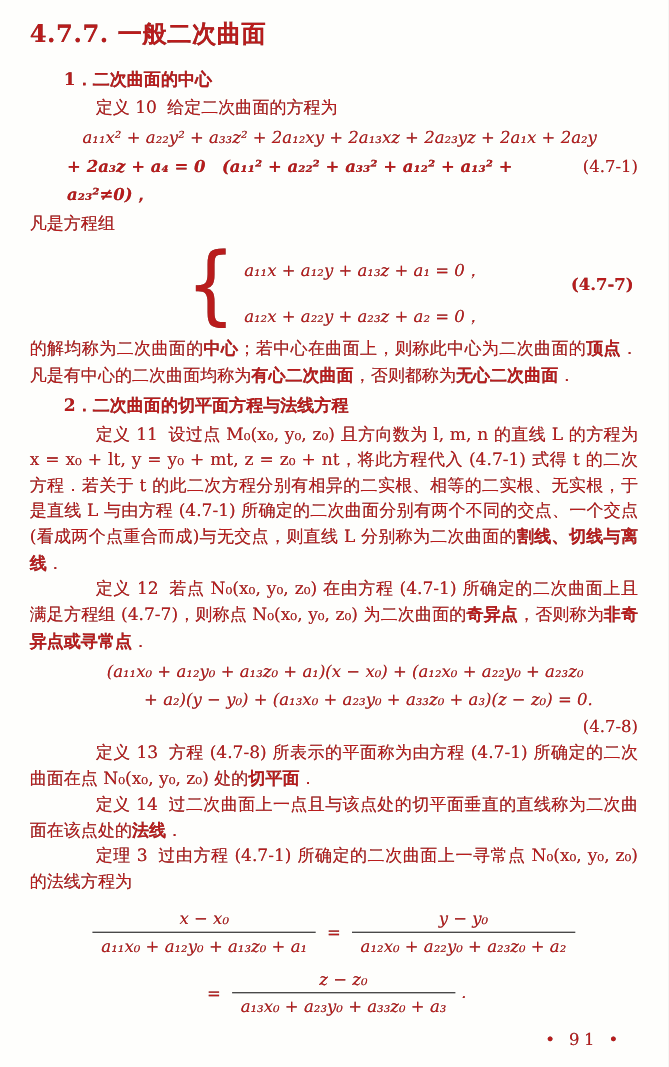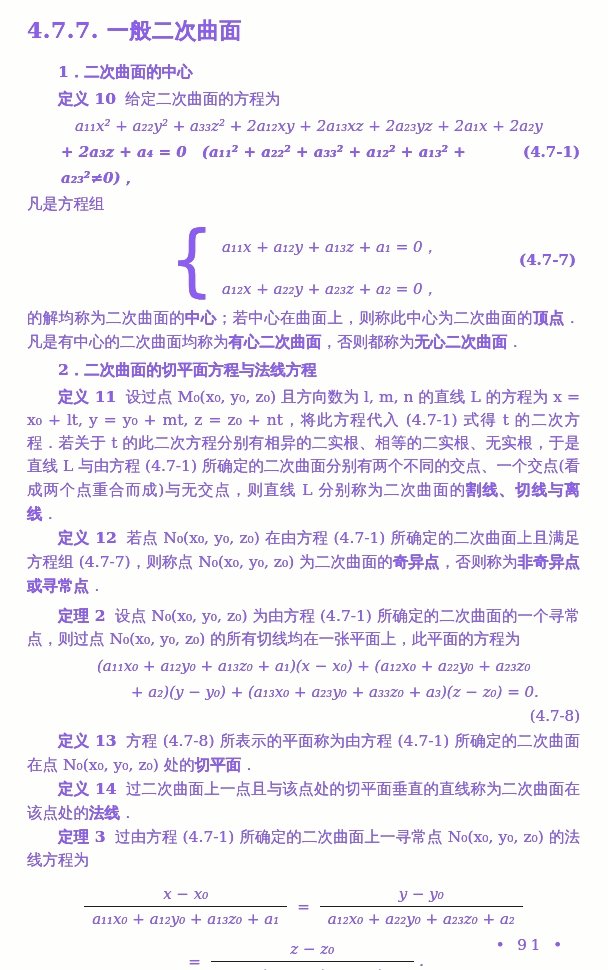--- a/index.html
+++ b/index.html
@@ -1,48 +1,48 @@
 <!DOCTYPE html>
 <html lang="zh"><head>
 <meta charset="utf-8">
 <style>
   html,body { margin:0; padding:0; background:#e8e8e6; }
   .page {
     position:relative;
     width:608px; height:970px;
     margin:0 auto;
     background:#fefefc;
-    color:#8b5cf6;
+    color:#b91c1c;
     font-family:"DejaVu Serif","Liberation Serif",serif;
     box-sizing:border-box;
     padding:16px 28px 0 27px;
     overflow:hidden;
     text-shadow:0 0 .4px rgba(0,0,0,.55);
   }
   .title {
     font-size:22px; font-weight:bold; margin:0 0 14px 0; letter-spacing:.5px;
   }
   .subhead {
     font-size:15.5px; font-weight:bold; margin:4px 0 4px 0;
     text-indent:2em; line-height:23px;
   }
   .para {
     font-size:15.5px; line-height:23px; margin:0;
     text-align:justify;
   }
   .indent { text-indent:2em; }
   .bold { font-weight:bold; }
-  .lbl { font-weight:bold; margin-right:.6em; }
+  .lbl { font-weight:normal; margin-right:.6em;margin-left:29px; }
   .display-eq {
     font-style:italic; font-size:15px; line-height:26px; margin:2px 0 2px 0;
   }
   .eq1-l1 { padding-left:48px; }
   .eq-row { display:flex; justify-content:space-between; align-items:baseline; }
   .eq1-l2 { padding-left:34px;font-weight:bold; }
-  .eq-label { font-style:normal; white-space:nowrap;font-weight:bold; }
+  .eq-label { font-style:normal; white-space:nowrap; }
   .system-block { position:relative; margin:2px 0 4px 0; }
   .system { display:flex; align-items:center; justify-content:center; }
   .brace {
     font-family:"DejaVu Sans",sans-serif; font-weight:normal;
     font-size:70px; line-height:1; transform:scaleY(1.12);
     margin-right:8px; font-style:normal;
   }
   .system-rows div { line-height:26px; white-space:nowrap;margin-top:16px; }
   .sys-label {
     position:absolute; right:4px; top:50%; transform:translateY(-50%);
@@ -98,21 +98,20 @@
   </div>
 
   <p class="para"><span>的解均称为二次曲面的</span><span class="bold">中心</span><span>；若中心在曲面上，则称此中心为二次曲面的</span><span class="bold">顶点</span><span>．凡是有中心的二次曲面均称为</span><span class="bold">有心二次曲面</span><span>，否则都称为</span><span class="bold">无心二次曲面</span><span>．</span></p>
 
   <h2 class="subhead">2．二次曲面的切平面方程与法线方程</h2>
 
   <p class="para indent"><span class="lbl">定义 11</span><span>设过点 M₀(x₀, y₀, z₀) 且方向数为 l, m, n 的直线 L 的方程为 x = x₀ + lt, y = y₀ + mt, z = z₀ + nt，将此方程代入 (4.7-1) 式得 t 的二次方程．若关于 t 的此二次方程分别有相异的二实根、相等的二实根、无实根，于是直线 L 与由方程 (4.7-1) 所确定的二次曲面分别有两个不同的交点、一个交点(看成两个点重合而成)与无交点，则直线 L 分别称为二次曲面的</span><span class="bold">割线、切线与离线</span><span>．</span></p>
 
   <p class="para indent"><span class="lbl">定义 12</span><span>若点 N₀(x₀, y₀, z₀) 在由方程 (4.7-1) 所确定的二次曲面上且满足方程组 (4.7-7)，则称点 N₀(x₀, y₀, z₀) 为二次曲面的</span><span class="bold">奇异点</span><span>，否则称为</span><span class="bold">非奇异点或寻常点</span><span>．</span></p>
 
-  <p class="para indent mt6"><span class="lbl">定理 2</span><span>设点 N₀(x₀, y₀, z₀) 为由方程 (4.7-1) 所确定的二次曲面的一个寻常点，则过点 N₀(x₀, y₀, z₀) 的所有切线均在一张平面上，此平面的方程为</span></p>
 
   <div class="display-eq">
     <div class="eq478-l1">(a₁₁x₀ + a₁₂y₀ + a₁₃z₀ + a₁)(x − x₀) + (a₁₂x₀ + a₂₂y₀ + a₂₃z₀</div>
     <div class="eq478-l2">+ a₂)(y − y₀) + (a₁₃x₀ + a₂₃y₀ + a₃₃z₀ + a₃)(z − z₀) = 0.</div>
     <div class="eq478-label-line">(4.7-8)</div>
   </div>
 
   <p class="para indent"><span class="lbl">定义 13</span><span>方程 (4.7-8) 所表示的平面称为由方程 (4.7-1) 所确定的二次曲面在点 N₀(x₀, y₀, z₀) 处的</span><span class="bold">切平面</span><span>．</span></p>
 
   <p class="para indent"><span class="lbl">定义 14</span><span>过二次曲面上一点且与该点处的切平面垂直的直线称为二次曲面在该点处的</span><span class="bold">法线</span><span>．</span></p>

